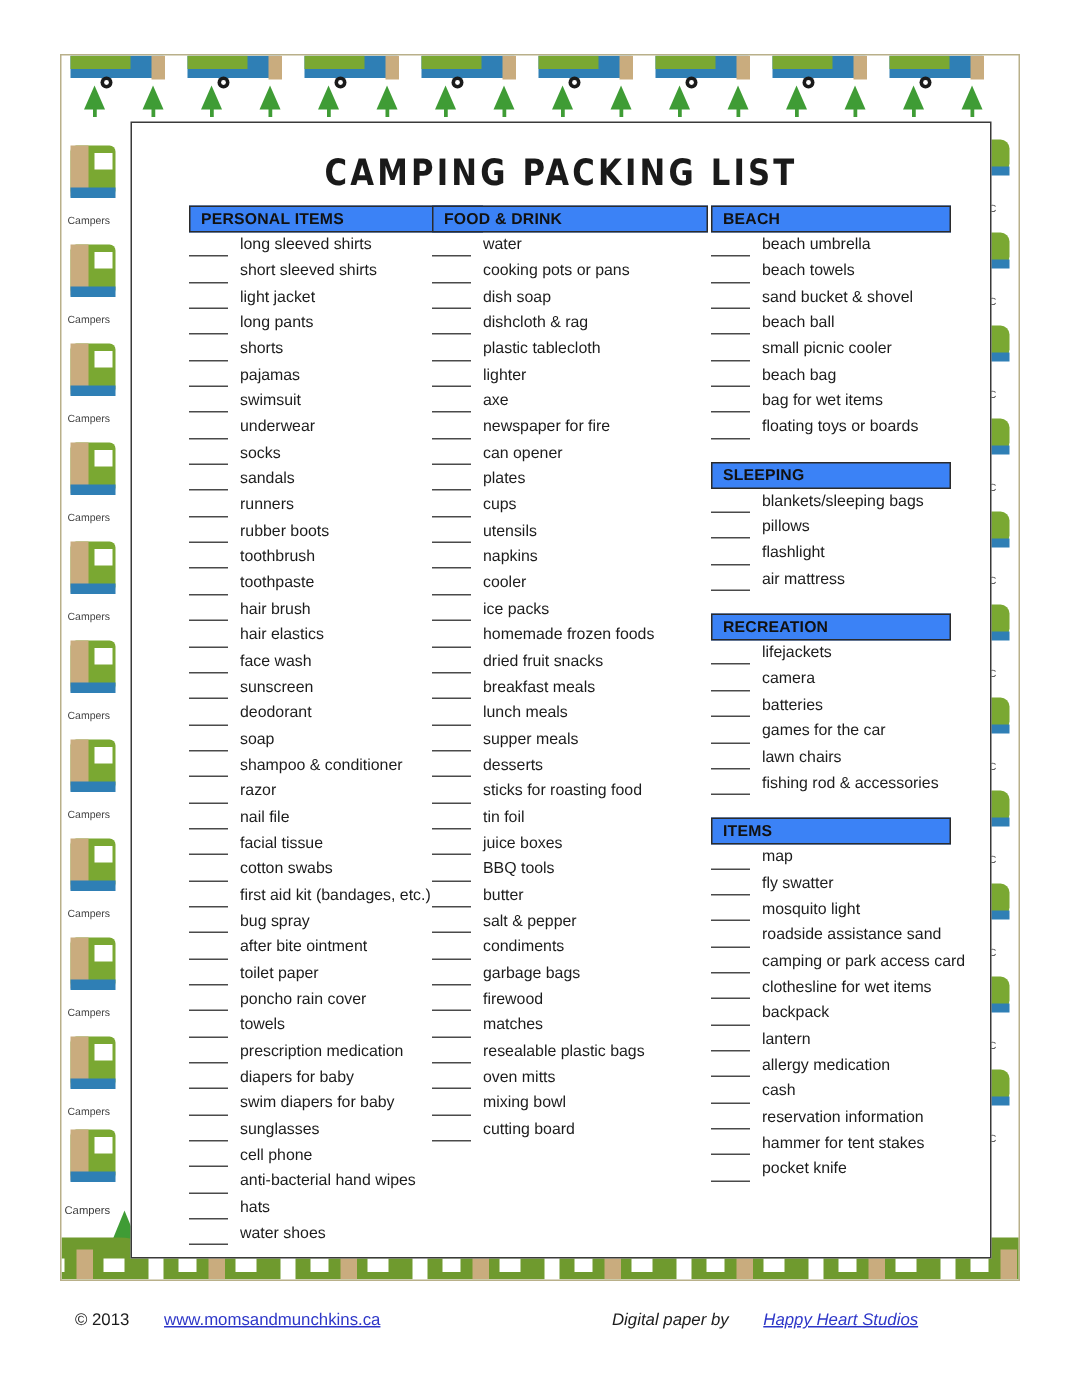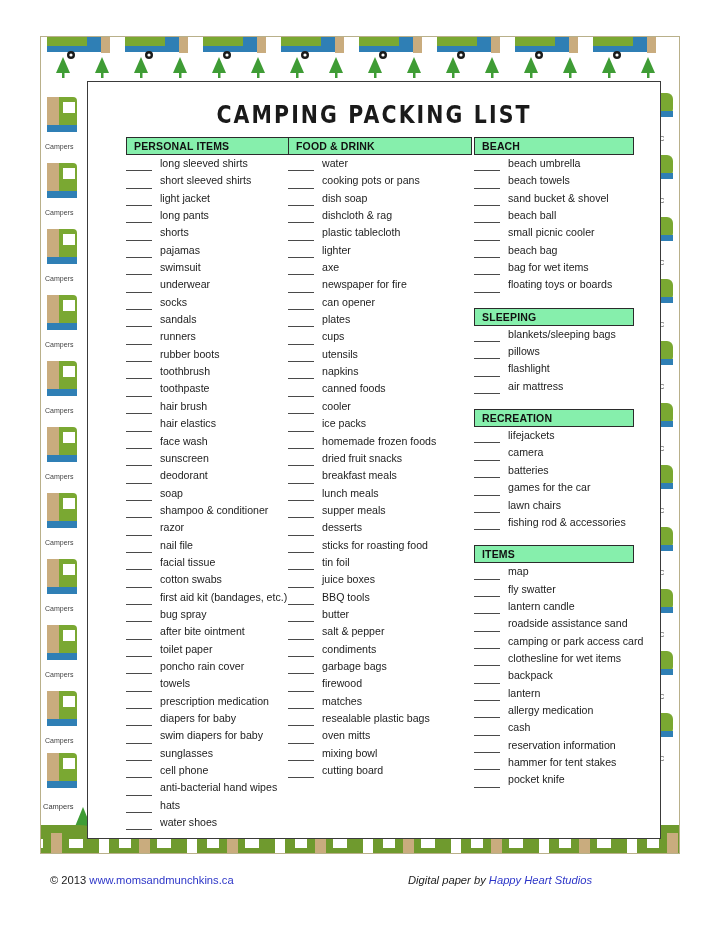--- a/index.html
+++ b/index.html
@@ -96,21 +96,21 @@
   .col-3 { width: 188px; padding-left: 0px; }
 
   .sec-head {
     border: 1px solid #2b2b2b;
     height: 18px;
     line-height: 16px;
     padding-left: 7px;
     font-size: 10.5px;
     font-weight: bold;
     color: #111;
-    background: #86efac;
+    background: #3b82f6;
     letter-spacing: 0.15px;
     white-space: nowrap;
     overflow: hidden;
   }
   .sec-head.w1 { width: 196px; }
   .sec-head.w2 { width: 184px; }
   .sec-head.w3 { width: 160px; }
 
   ul.items {
     list-style: none;
@@ -153,20 +153,22 @@
     white-space: nowrap;
   }
   #footer .right {
     position: absolute;
     left: 408px; top: 8px;
     font-style: italic;
     white-space: nowrap;
   }
   #footer a, #footer .lnk {
     color: #2d36c8;
+    text-decoration: underline;
+    margin-left: 20px;
   }
 </style>
 </head>
 <body>
 
 <div id="page">
 
   <div id="border-frame">
 
     <div class="strip-top">
@@ -591,21 +593,20 @@
               <li><span class="blank"></span><span>dishcloth &amp; rag</span></li>
               <li><span class="blank"></span><span>plastic tablecloth</span></li>
               <li><span class="blank"></span><span>lighter</span></li>
               <li><span class="blank"></span><span>axe</span></li>
               <li><span class="blank"></span><span>newspaper for fire</span></li>
               <li><span class="blank"></span><span>can opener</span></li>
               <li><span class="blank"></span><span>plates</span></li>
               <li><span class="blank"></span><span>cups</span></li>
               <li><span class="blank"></span><span>utensils</span></li>
               <li><span class="blank"></span><span>napkins</span></li>
-              <li><span class="blank"></span><span>canned foods</span></li>
               <li><span class="blank"></span><span>cooler</span></li>
               <li><span class="blank"></span><span>ice packs</span></li>
               <li><span class="blank"></span><span>homemade frozen foods</span></li>
               <li><span class="blank"></span><span>dried fruit snacks</span></li>
               <li><span class="blank"></span><span>breakfast meals</span></li>
               <li><span class="blank"></span><span>lunch meals</span></li>
               <li><span class="blank"></span><span>supper meals</span></li>
               <li><span class="blank"></span><span>desserts</span></li>
               <li><span class="blank"></span><span>sticks for roasting food</span></li>
               <li><span class="blank"></span><span>tin foil</span></li>
@@ -655,21 +656,21 @@
               <li><span class="blank"></span><span>games for the car</span></li>
               <li><span class="blank"></span><span>lawn chairs</span></li>
               <li><span class="blank"></span><span>fishing rod &amp; accessories</span></li>
             </ul>
 
           <div class="gap"></div>
           <div class="sec-head w3">ITEMS</div>
           <ul class="items">
               <li><span class="blank"></span><span>map</span></li>
               <li><span class="blank"></span><span>fly swatter</span></li>
-              <li><span class="blank"></span><span>lantern candle</span></li>
+              <li><span class="blank"></span><span>mosquito light</span></li>
               <li><span class="blank"></span><span>roadside assistance sand</span></li>
               <li><span class="blank"></span><span>camping or park access card</span></li>
               <li><span class="blank"></span><span>clothesline for wet items</span></li>
               <li><span class="blank"></span><span>backpack</span></li>
               <li><span class="blank"></span><span>lantern</span></li>
               <li><span class="blank"></span><span>allergy medication</span></li>
               <li><span class="blank"></span><span>cash</span></li>
               <li><span class="blank"></span><span>reservation information</span></li>
               <li><span class="blank"></span><span>hammer for tent stakes</span></li>
               <li><span class="blank"></span><span>pocket knife</span></li>

